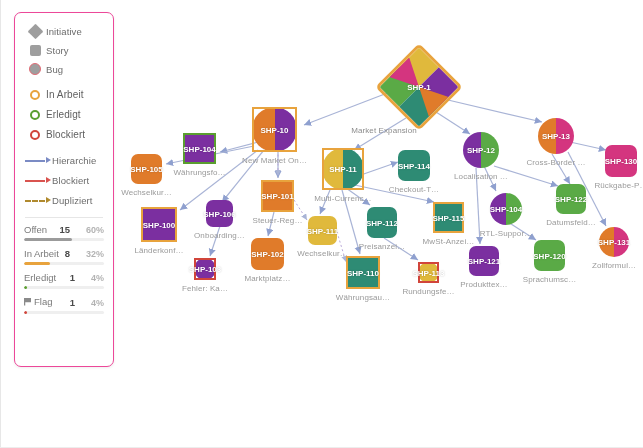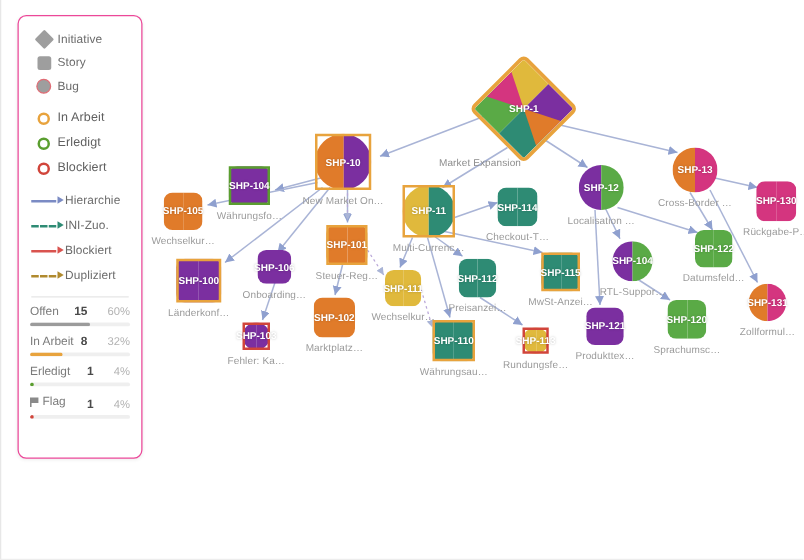--- a/index.html
+++ b/index.html
@@ -38,21 +38,21 @@
   .lnk{position:relative;width:26px;height:10px;}
   .lnk i{position:absolute;left:0;top:4px;width:20px;height:0;border-top-width:2px;}
   .lnk b{position:absolute;right:0;top:1px;width:0;height:0;border-top:3.5px solid transparent;border-bottom:3.5px solid transparent;}
 
   .sep{height:1px;background:#e6e6e6;margin:7px 1px 6px 1px;}
 
   .stat{margin-bottom:7px;}
   .stat-top{display:flex;align-items:baseline;}
   .stat-name{font-size:9.5px;color:#7a7a7a;flex:1;display:flex;align-items:center;gap:3px;}
   .stat-count{font-size:9.5px;color:#4a4a4a;font-weight:bold;margin-right:16px;}
-  .stat-pct{font-size:9px;color:#b3b3b3;}
+  .stat-pct{font-size:9px;color:#b3b3b3;font-weight:bold;}
   .bar{height:3px;background:#efefef;border-radius:2px;margin-top:3px;overflow:hidden;}
   .bar>span{display:block;height:100%;border-radius:2px;}
   .flagicon{display:inline-block;width:7px;height:8px;background:#8a8a8a;
     clip-path:polygon(0 0,100% 0,100% 60%,18% 60%,18% 100%,0 100%);}
 
   
   #graph{position:absolute;left:118px;top:50px;width:525px;height:290px;}
   svg.edges{position:absolute;left:0;top:0;width:525px;height:290px;overflow:visible;}
 
   .node{position:absolute;box-sizing:border-box;}
@@ -128,29 +128,20 @@
     <div class="lg-gap"></div>
     <div id="legend-links">
         <div class="lg-row" style="height: 19px;">
           <div class="lg-sym" style="flex-basis: 28px; width: 28px;">
             <div class="lnk">
               <i style="border-top-color: rgb(123, 139, 196); border-top-style: solid;"></i>
               <b style="border-left: 5px solid rgb(123, 139, 196);"></b>
             </div>
           </div>
           <div class="lg-txt">Hierarchie</div>
-        </div>
-        <div class="lg-row" style="height: 19px;">
-          <div class="lg-sym" style="flex-basis: 28px; width: 28px;">
-            <div class="lnk">
-              <i style="border-top-color: rgb(46, 139, 116); border-top-style: dashed;"></i>
-              <b style="border-left: 5px solid rgb(46, 139, 116);"></b>
-            </div>
-          </div>
-          <div class="lg-txt">INI-Zuo.</div>
         </div>
         <div class="lg-row" style="height: 19px;">
           <div class="lg-sym" style="flex-basis: 28px; width: 28px;">
             <div class="lnk">
               <i style="border-top-color: rgb(217, 83, 79); border-top-style: solid;"></i>
               <b style="border-left: 5px solid rgb(217, 83, 79);"></b>
             </div>
           </div>
           <div class="lg-txt">Blockiert</div>
         </div>

